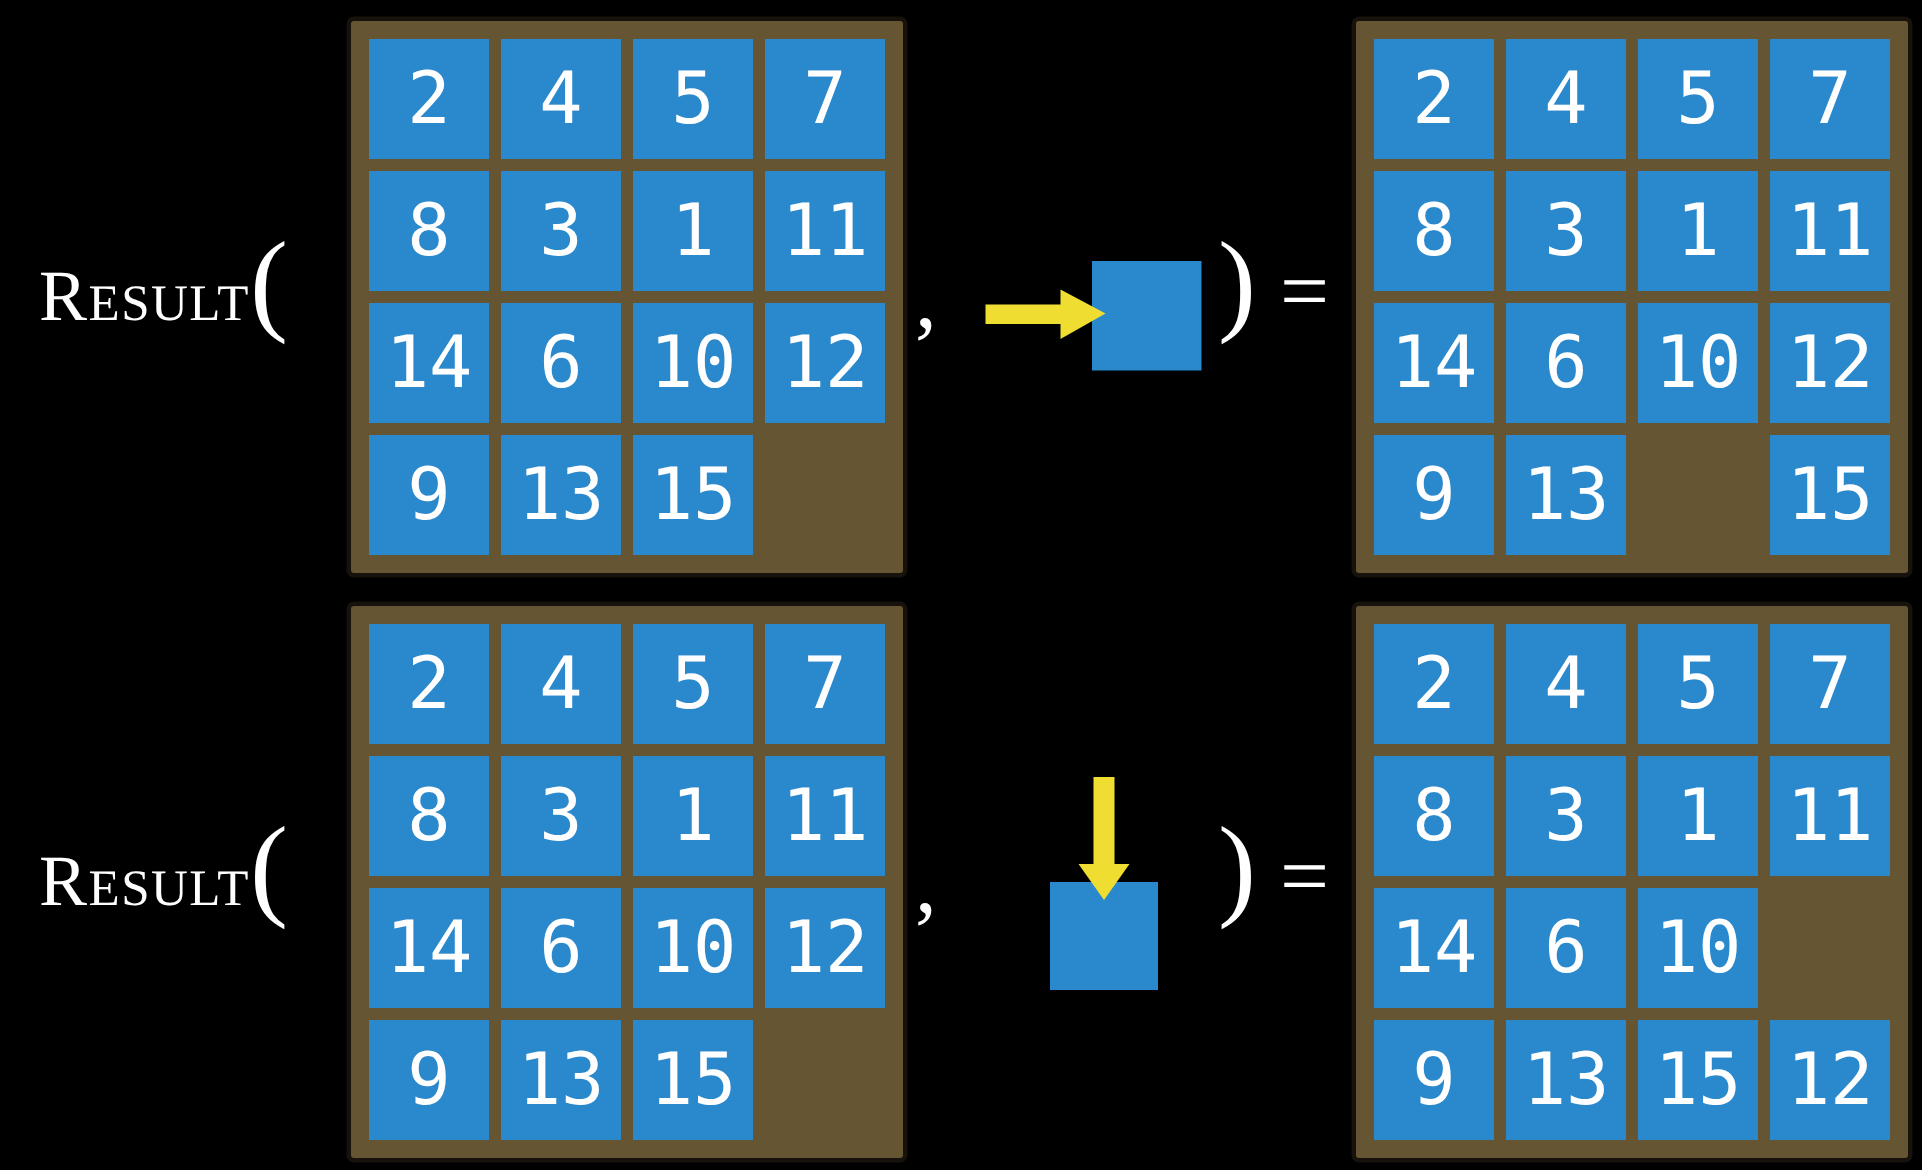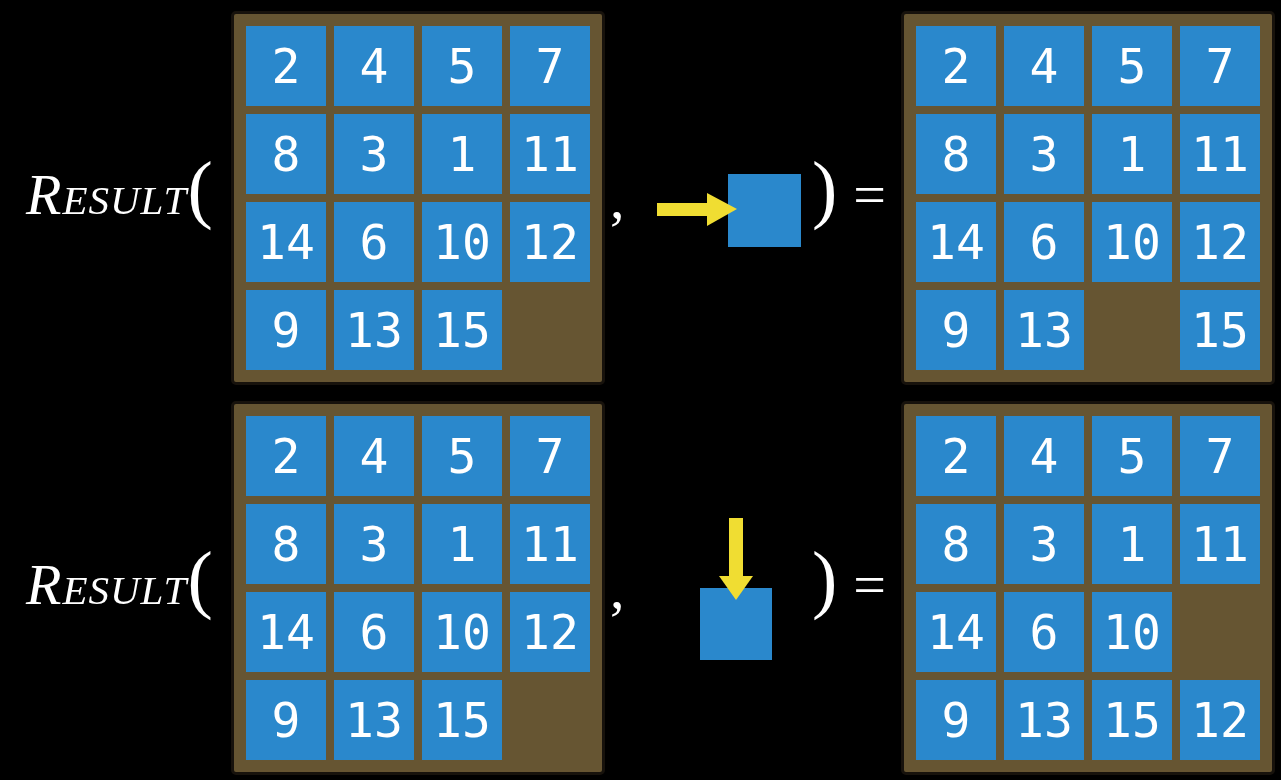--- a/index.html
+++ b/index.html
@@ -12,24 +12,23 @@
     font-family: "Liberation Serif", serif;
   }
   .func-label, .close-group {
     position: absolute;
     display: flex;
     align-items: baseline;
     color: var(--text-white, #fff);
     white-space: nowrap;
   }
   .func-name {
-    font-size: 58px;
+    font-size: 48px;
     font-variant: small-caps;
     letter-spacing: 1px;
-    font-style: italic;
   }
   .paren {
     font-size: 76px;
     font-weight: 400;
     line-height: 1;
   }
   .comma {
     position: absolute;
     color: var(--text-white, #fff);
     font-size: 58px;

